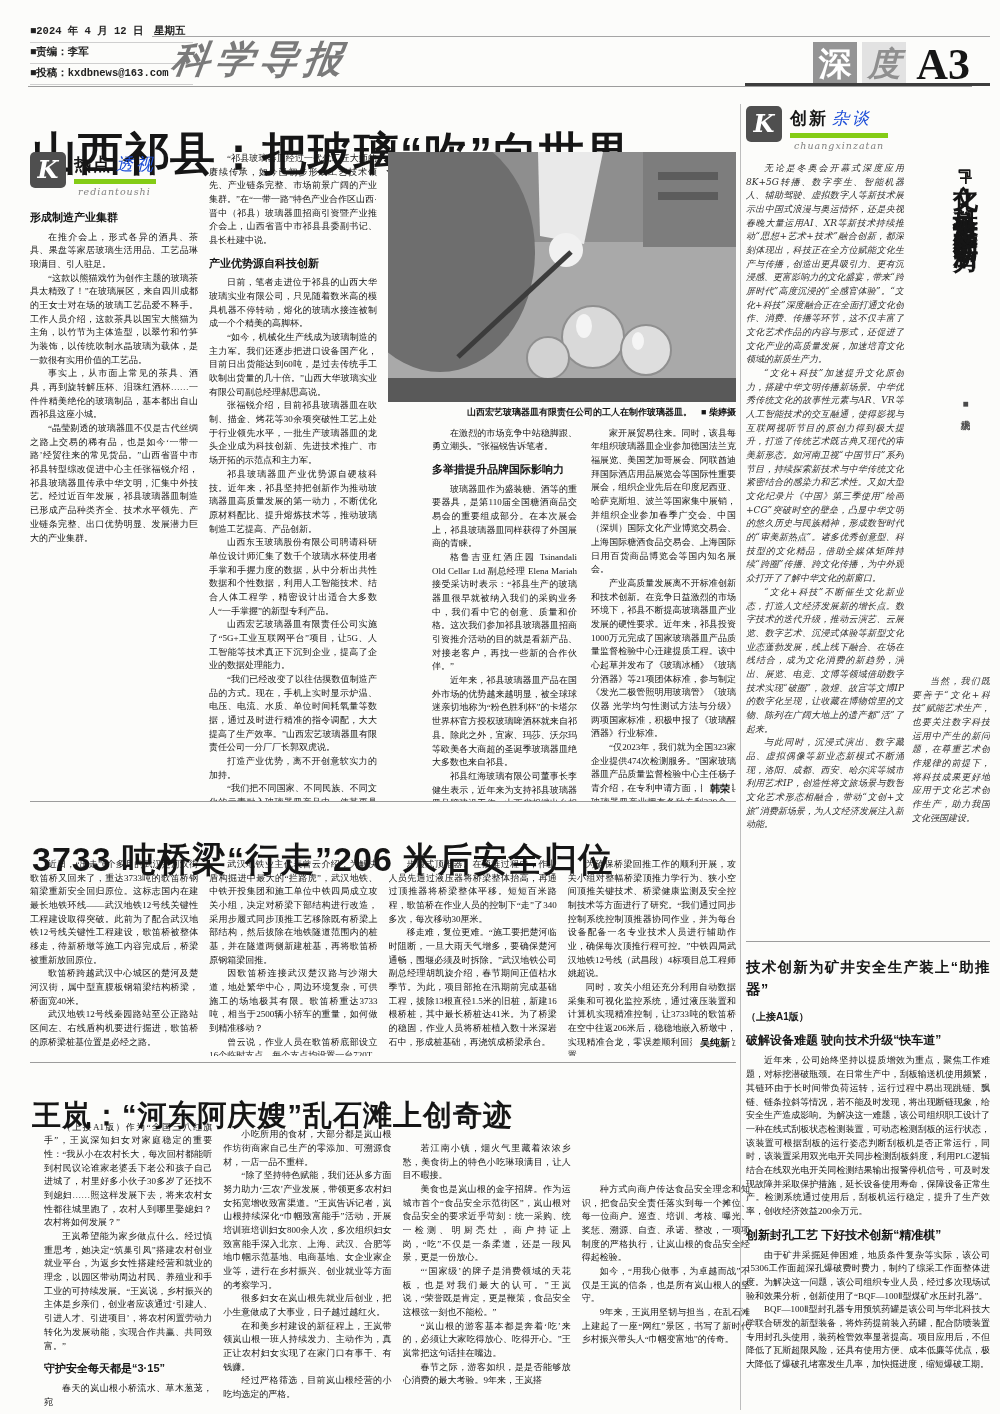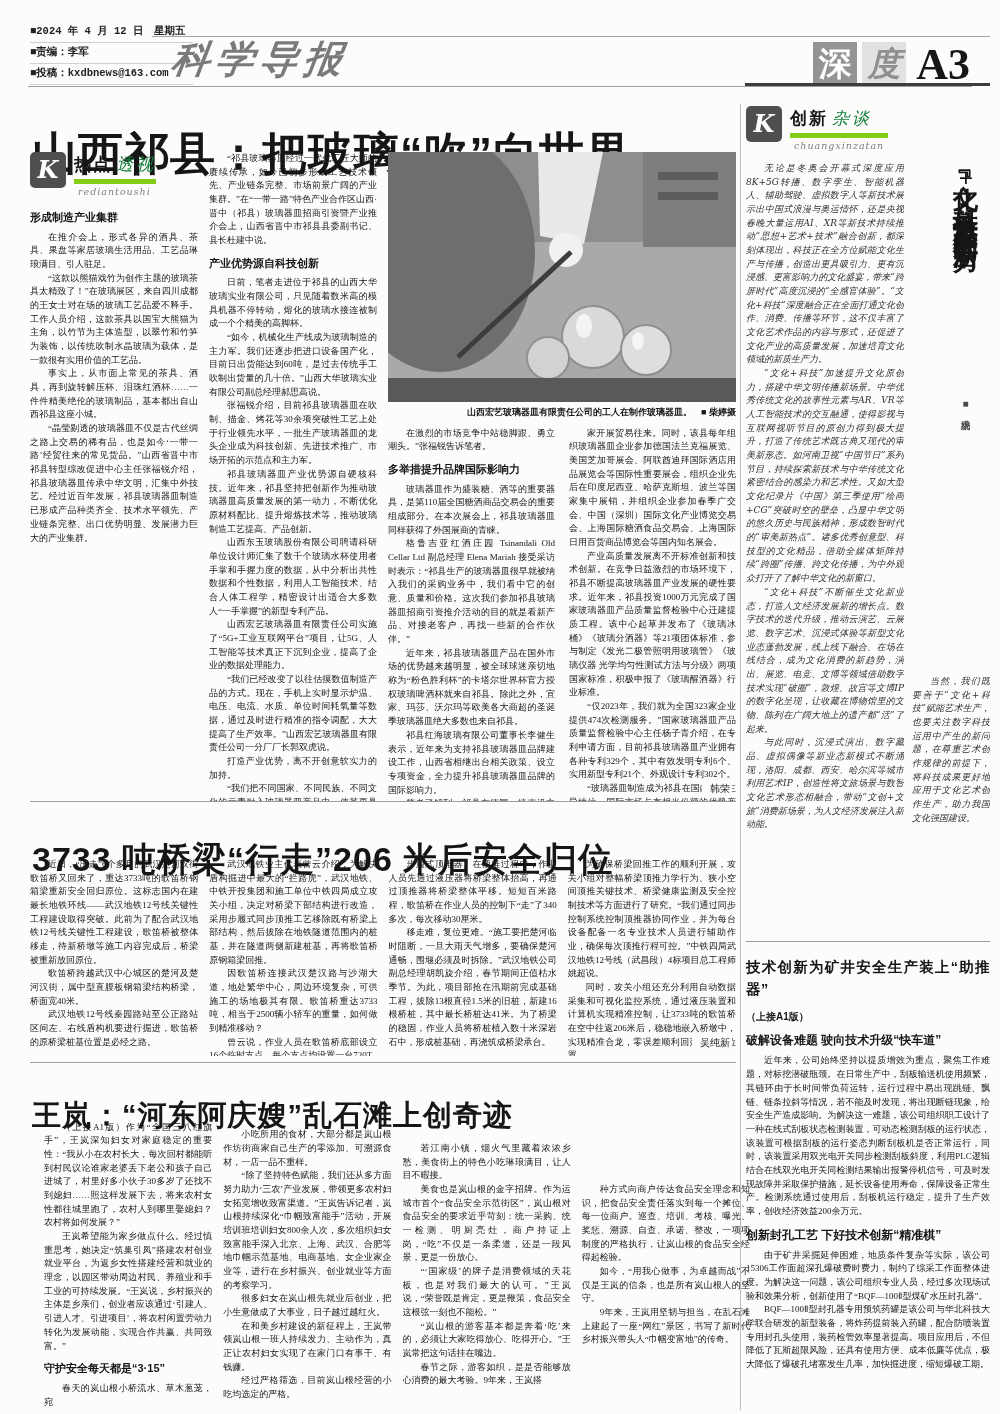--- a/index.html
+++ b/index.html
@@ -20,40 +20,40 @@
   .pageno{font-family:"Liberation Serif",serif;font-size:44px;font-weight:700;line-height:.95;margin-left:5px;}
   .hdr-bottom1{position:absolute;top:86px;left:28px;width:944px;height:1px;background:#9c9c9c;}
   .hdr-bottom2{position:absolute;top:83px;left:745px;width:245px;height:3px;background:#3d3d3d;}
   
   .kicker{display:flex;align-items:flex-start;gap:8px;height:50px;margin-bottom:6px;}
   .kbox{width:36px;height:36px;background:#4f4f4f;color:#fff;font-family:"DejaVu Serif",serif;
         font-style:italic;font-weight:700;font-size:24px;display:flex;align-items:center;
         justify-content:center;border-radius:5px;flex:none;}
   .krow{display:flex;align-items:baseline;gap:4px;}
   .kt-bold{font-family:"Liberation Sans",sans-serif;font-weight:900;font-size:17px;letter-spacing:2px;}
-  .kt-script{font-family:"DejaVu Serif",serif;font-style:italic;font-size:17px;color:#15803d;letter-spacing:3px;}
+  .kt-script{font-family:"DejaVu Serif",serif;font-style:italic;font-size:17px;color:#1d4ed8;letter-spacing:3px;}
   .kroman{font-family:"DejaVu Serif",serif;font-style:italic;font-size:9.5px;color:#808080;
           border-top:5px solid #84cc16;margin-top:1px;padding:1px 4px 0;letter-spacing:1px;}
   
   .art{font-size:9px;line-height:1.52;text-align:justify;}
   .art .para{margin:0;text-indent:2em;}
   .art .sub{margin:7px 0 5px;font-family:"Liberation Sans",sans-serif;font-size:11px;
             font-weight:800;text-indent:0;text-align:left;}
   .byline-abs{position:absolute;right:4px;bottom:6px;font-family:"Liberation Sans",sans-serif;
-              font-size:10px;font-weight:400;background:#fcfcfa;padding:0 2px 0 8px;}
+              font-size:10px;font-weight:700;background:#fcfcfa;padding:0 2px 0 8px;}
   
   .glass-title{position:absolute;top:94px;left:32px;font-family:"Liberation Sans",sans-serif;
                font-size:45px;font-weight:900;letter-spacing:1px;white-space:nowrap;}
   .glass-body{position:absolute;top:152px;left:30px;width:706px;height:650px;display:flex;gap:11px;}
   .gcol{width:168px;overflow:hidden;flex:none;}
   .gwide{width:348px;flex:none;display:flex;flex-direction:column;overflow:hidden;}
   .photo{width:348px;height:250px;flex:none;}
   .caption{font-family:"Liberation Sans",sans-serif;font-size:9px;font-weight:700;
            text-align:right;margin:4px 0 7px;}
-  .ginner{display:flex;gap:14px;flex:1;overflow:hidden;}
+  .ginner{display:flex;gap:14px;flex:1;overflow:hidden;margin-left:44px;}
   .ginner .col{width:168px;overflow:hidden;}
   
   .vline{position:absolute;left:740px;top:104px;width:1px;height:1306px;background:#bdbdbd;}
   .innov{position:absolute;top:106px;left:746px;width:244px;height:832px;overflow:hidden;}
   .innov-flex{display:flex;gap:8px;height:772px;margin-top:4px;}
   .icol-main{width:158px;flex:none;overflow:hidden;}
   .kai .para{font-family:"DejaVu Serif",serif;font-style:italic;color:#2e2e2e;}
   .icol-side{width:78px;flex:none;display:flex;flex-direction:column;}
   .vtitle{writing-mode:vertical-rl;height:505px;width:78px;flex:none;}
   .vt{font-family:"Liberation Serif",serif;font-size:25px;font-weight:700;line-height:50px;letter-spacing:3px;}

